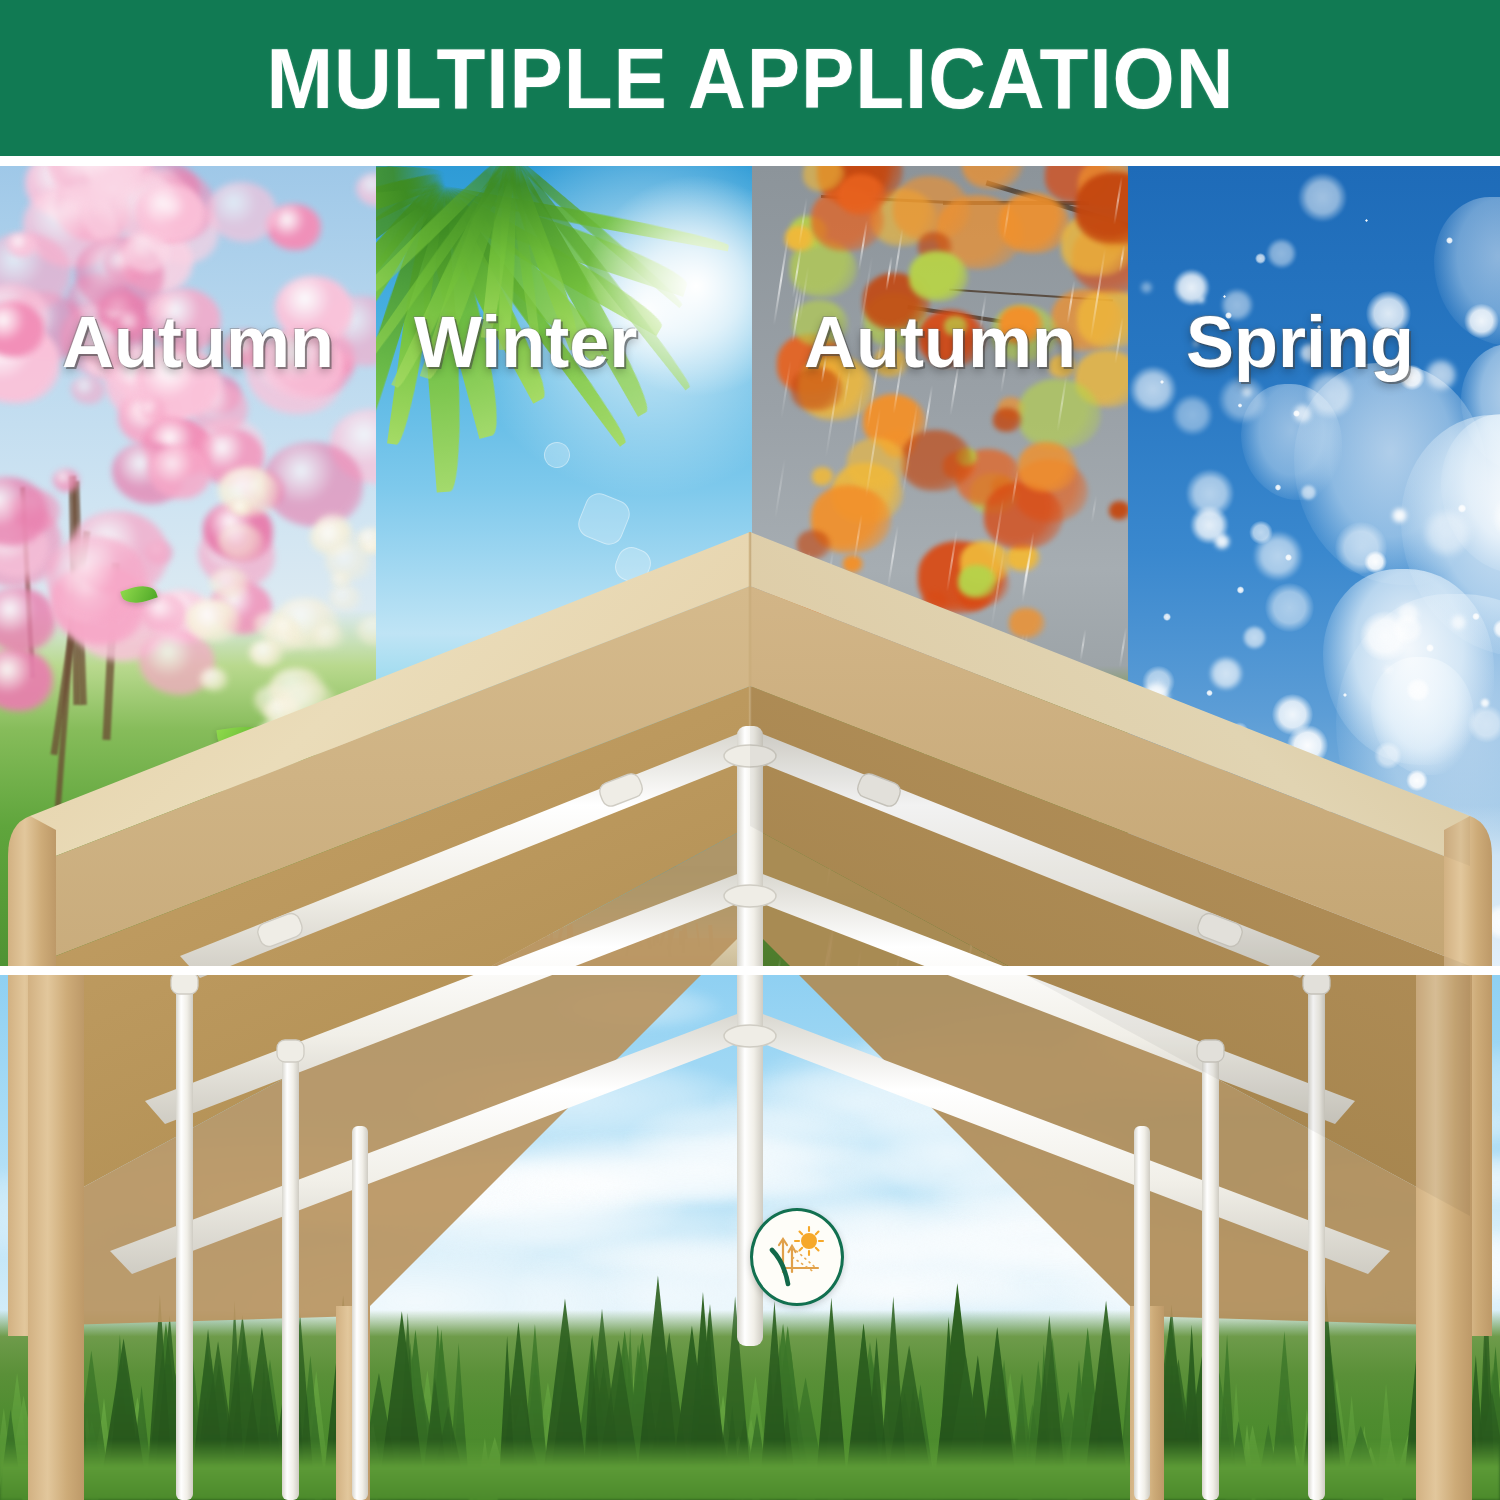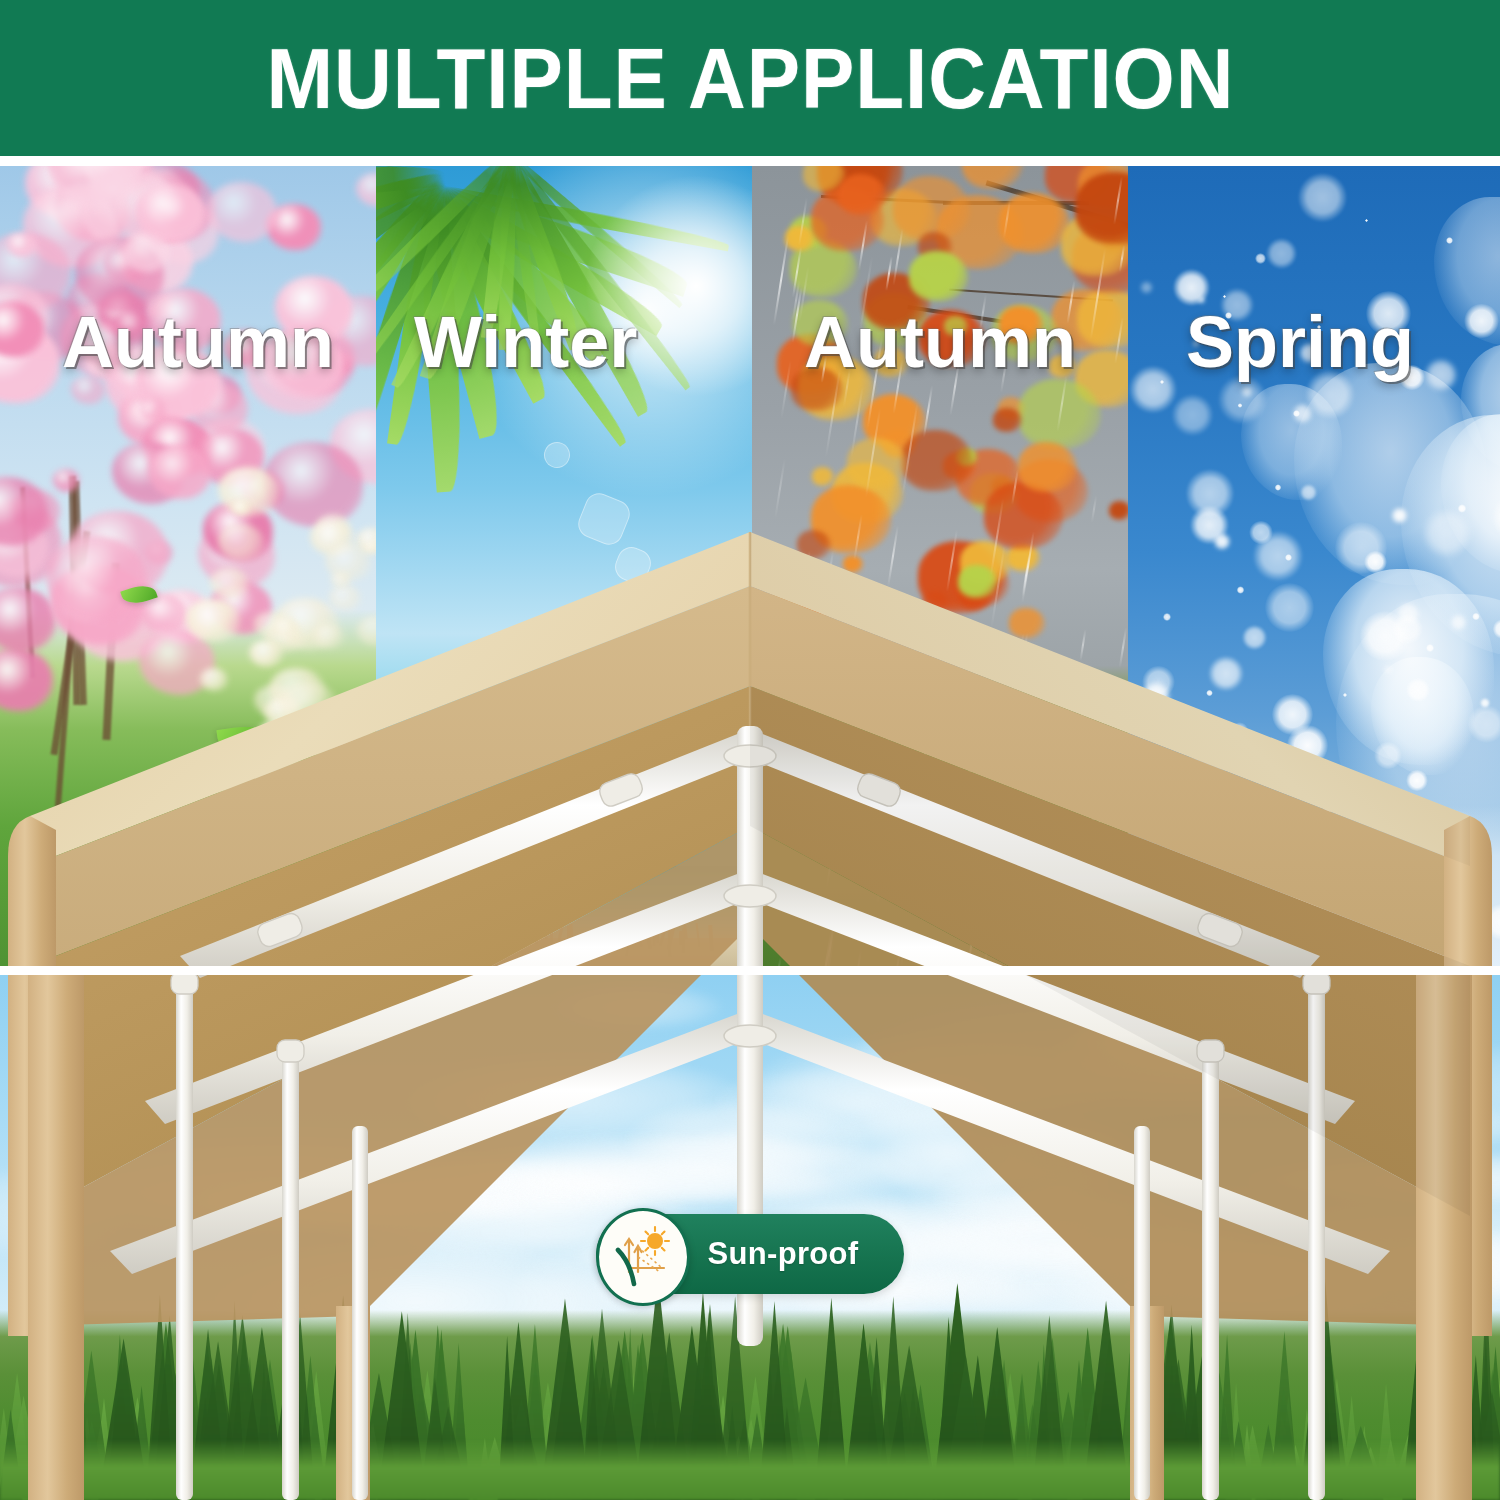--- a/index.html
+++ b/index.html
@@ -1218,23 +1218,20 @@
 
       <path d="M 750,366 L 1470,650 L 1470,700 L 750,420 Z" fill="#000" opacity="0.035"></path>
       <path d="M 750,520 L 1470,800 L 1470,1050 L 750,660 Z" fill="#000" opacity="0.05"></path>
     </svg>
   </div>
 
   <div class="badges">
 
 
     <div class="badge">
-      <div class="badge-pill">
-        <span class="badge-label">Sun-proof</span>
-      </div>
       <div class="badge-icon">
         <svg width="66" height="66" viewBox="0 0 66 66" xmlns="http://www.w3.org/2000/svg">
 
           <circle cx="45" cy="17" r="8" fill="#F6A82A"></circle>
           <g stroke="#F6A82A" stroke-width="2.1" stroke-linecap="round">
             <line x1="45" y1="3" x2="45" y2="7"></line>
             <line x1="45" y1="27" x2="45" y2="31"></line>
             <line x1="31" y1="17" x2="35" y2="17"></line>
             <line x1="55" y1="17" x2="59" y2="17"></line>
             <line x1="35.5" y1="7.5" x2="38.2" y2="10.2"></line>

